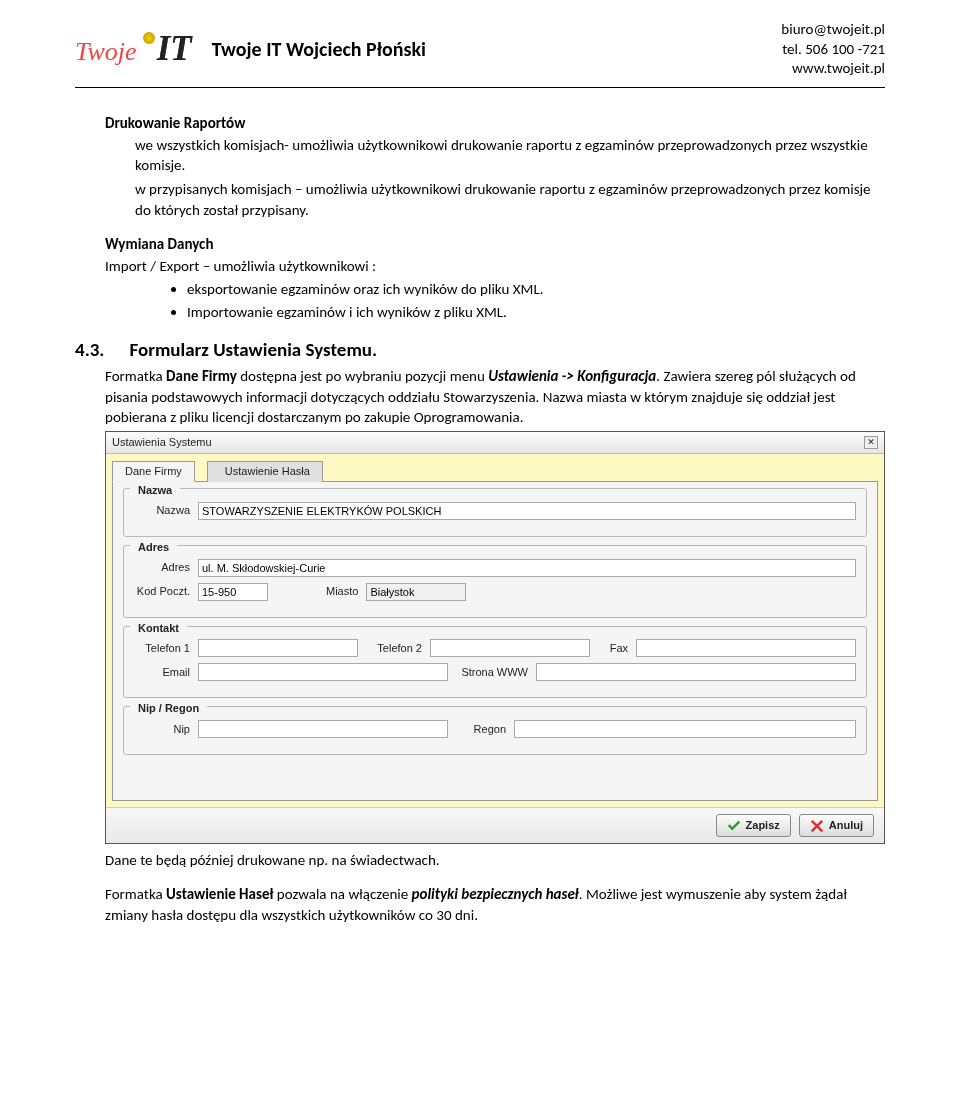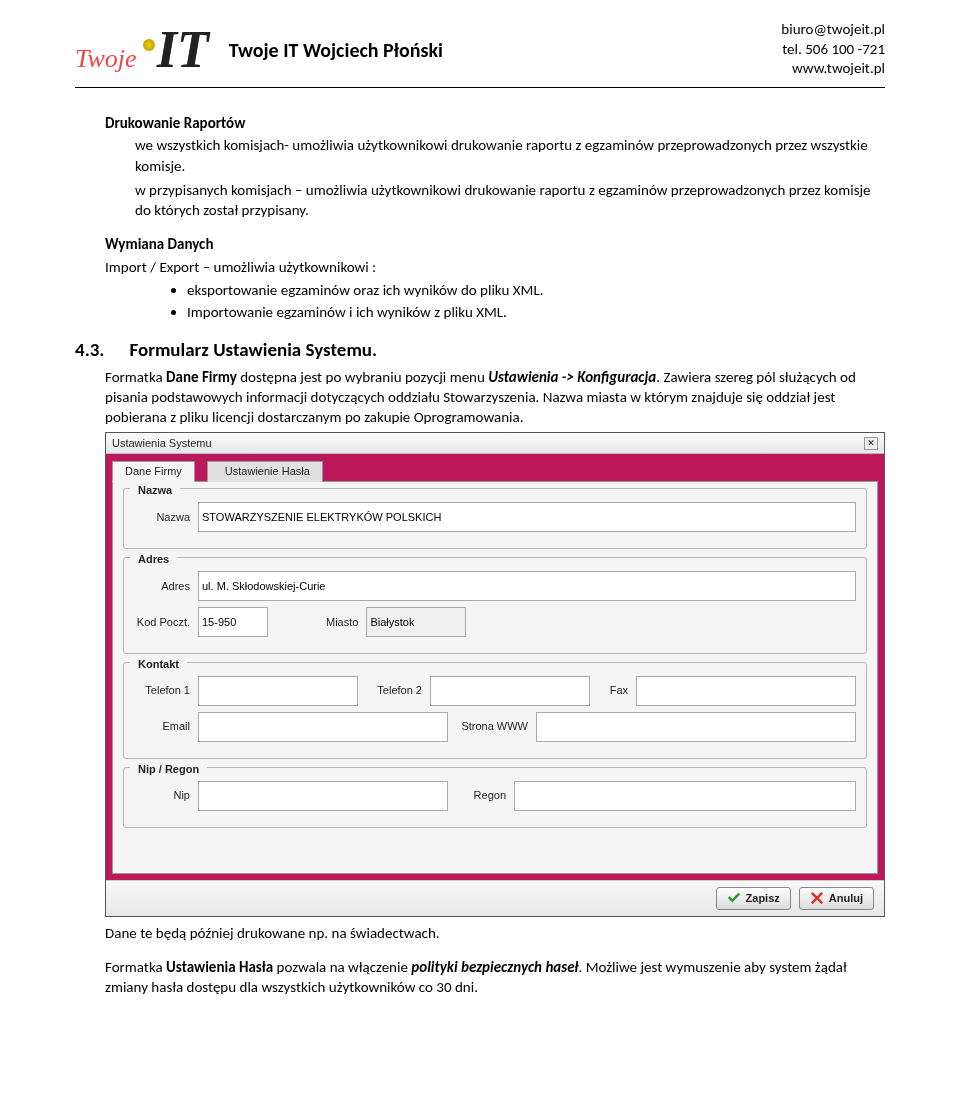--- a/index.html
+++ b/index.html
@@ -2,45 +2,45 @@
 <html><head>
 <meta charset="utf-8">
 <style>
 * { box-sizing: border-box; margin: 0; padding: 0; }
 body { font-family: Calibri, Arial, sans-serif; background: #fff; color: #000; width: 960px; margin: 0 auto; padding: 0; font-size: 15px; }
 .page { padding: 20px 75px 30px 75px; }
 .header { display: flex; justify-content: space-between; align-items: center; border-bottom: 1px solid #000; padding-bottom: 8px; margin-bottom: 25px; }
 .header-left { display: flex; align-items: center; gap: 20px; }
 .logo { font-family: Georgia, serif; font-style: italic; font-size: 26px; display: flex; align-items: baseline; }
 .logo-twoje { color: #ef4444; font-style: italic; }
-.logo-it { font-size: 52px; font-weight: bold; font-style: italic; background: linear-gradient(#888,#333); -webkit-background-clip: text; background-clip: text; color: #222; }
+.logo-it { font-size: 35px; font-weight: bold; font-style: italic; background: linear-gradient(#888,#333); -webkit-background-clip: text; background-clip: text; color: #222; }
 .logo-dot { width: 12px; height: 12px; background: radial-gradient(#f0d000,#b89000); border-radius: 50%; display: inline-block; margin-right: 2px; position: relative; top: -16px; }
 .header-title { font-weight: bold; font-size: 20px; }
 .header-right { text-align: right; font-size: 15px; line-height: 1.3; }
 .content { line-height: 1.35; }
 .sect-title { font-weight: bold; margin-bottom: 2px; }
 .indent { margin-left: 30px; }
 .indent2 { margin-left: 30px; }
 ul.bul { list-style: disc; margin-left: 82px; margin-top: 3px; margin-bottom: 3px; }
 ul.bul li { margin-bottom: 2px; }
 .h43 { display: flex; gap: 25px; font-weight: bold; font-size: 19px; margin-top: 15px; margin-bottom: 4px; }
 .para { margin-bottom: 4px; }
-.dialog { border: 1px solid #555; background: #be185d; margin-top: 3px; margin-bottom: 0; font-family: Tahoma, Arial, sans-serif; font-size: 11px; color: #222; }
+.dialog { border: 1px solid #555; background: #fef9c3; margin-top: 3px; margin-bottom: 0; font-family: Tahoma, Arial, sans-serif; font-size: 11px; color: #222; }
 .dlg-titlebar { background: linear-gradient(#fcfcfc,#e6e6e6); border-bottom: 1px solid #bbb; padding: 3px 6px; display: flex; justify-content: space-between; align-items: center; font-size: 11px; }
 .dlg-close { width: 14px; height: 13px; border: 1px solid #999; background: #eee; font-size: 9px; text-align: center; line-height: 11px; cursor: pointer; }
 .dlg-tabs { display: flex; padding: 6px 6px 0 6px; border-bottom: none; gap: 0; }
 .dlg-tab { border: 1px solid #999; border-bottom: none; padding: 2px 12px; background: #e0e0e0; font-size: 11px; cursor: pointer; position: relative; top: 1px; }
 .dlg-tab.active { background: #f5f5f5; border-bottom: 1px solid #f5f5f5; }
 .dlg-body { background: #f5f5f5; border: 1px solid #999; margin: 0 6px 6px 6px; padding: 6px 10px 10px 10px; }
 .grp { border: 1px solid #b8b8b8; border-radius: 3px; margin-bottom: 8px; background: #f5f5f5; }
 .grp-title { font-weight: bold; font-size: 11px; padding: 3px 8px; position: relative; top: -9px; left: 6px; background: #f5f5f5; display: inline-block; }
 .grp-body { padding: 2px 10px 10px 10px; margin-top: -10px; }
 .frow { display: flex; align-items: center; gap: 8px; margin-bottom: 6px; }
 .flabel { font-size: 11px; text-align: right; min-width: 56px; }
-.finput { border: 1px solid #aaa; background: #fff; height: 30px; font-size: 11px; padding: 1px 3px; }
+.finput { border: 1px solid #aaa; background: #fff; height: 18px; font-size: 11px; padding: 1px 3px; }
 .dlg-footer { display: flex; justify-content: flex-end; gap: 8px; padding: 6px 10px; border-top: 1px solid #ccc; background: linear-gradient(#f8f8f8,#e8e8e8); }
 .dlg-btn { display: flex; align-items: center; gap: 5px; border: 1px solid #888; border-radius: 3px; padding: 3px 10px; background: linear-gradient(#fdfdfd,#dcdcdc); font-size: 11px; font-weight: bold; cursor: pointer; }
 .icon-check { width: 14px; height: 14px; }
 .icon-cancel { width: 14px; height: 14px; }
 .after-para { margin-top: 6px; margin-bottom: 14px; }
 .bi { font-weight: bold; font-style: italic; }
 </style>
 </head>
 <body>
 
@@ -177,18 +177,18 @@
               </svg>
           <span>Anuluj</span>
         </div>
       </div>
     </div>
     </div>
 
     <div class="indent after-para">Dane te będą później drukowane np. na świadectwach.</div>
 
     <div class="indent para">
-      <span>Formatka </span><b>Ustawienia Hasła</b><span> pozwala na włączenie </span><span class="bi">polityki bezpiecznych haseł</span><span>. Możliwe jest wymuszenie aby system żądał zmiany hasła dostępu dla wszystkich użytkowników co 30 dni.</span>
+      <span>Formatka </span><b>Ustawienie Haseł</b><span> pozwala na włączenie </span><span class="bi">polityki bezpiecznych haseł</span><span>. Możliwe jest wymuszenie aby system żądał zmiany hasła dostępu dla wszystkich użytkowników co 30 dni.</span>
     </div>
 
   </div>
 
 </div>
 
 </body></html>

